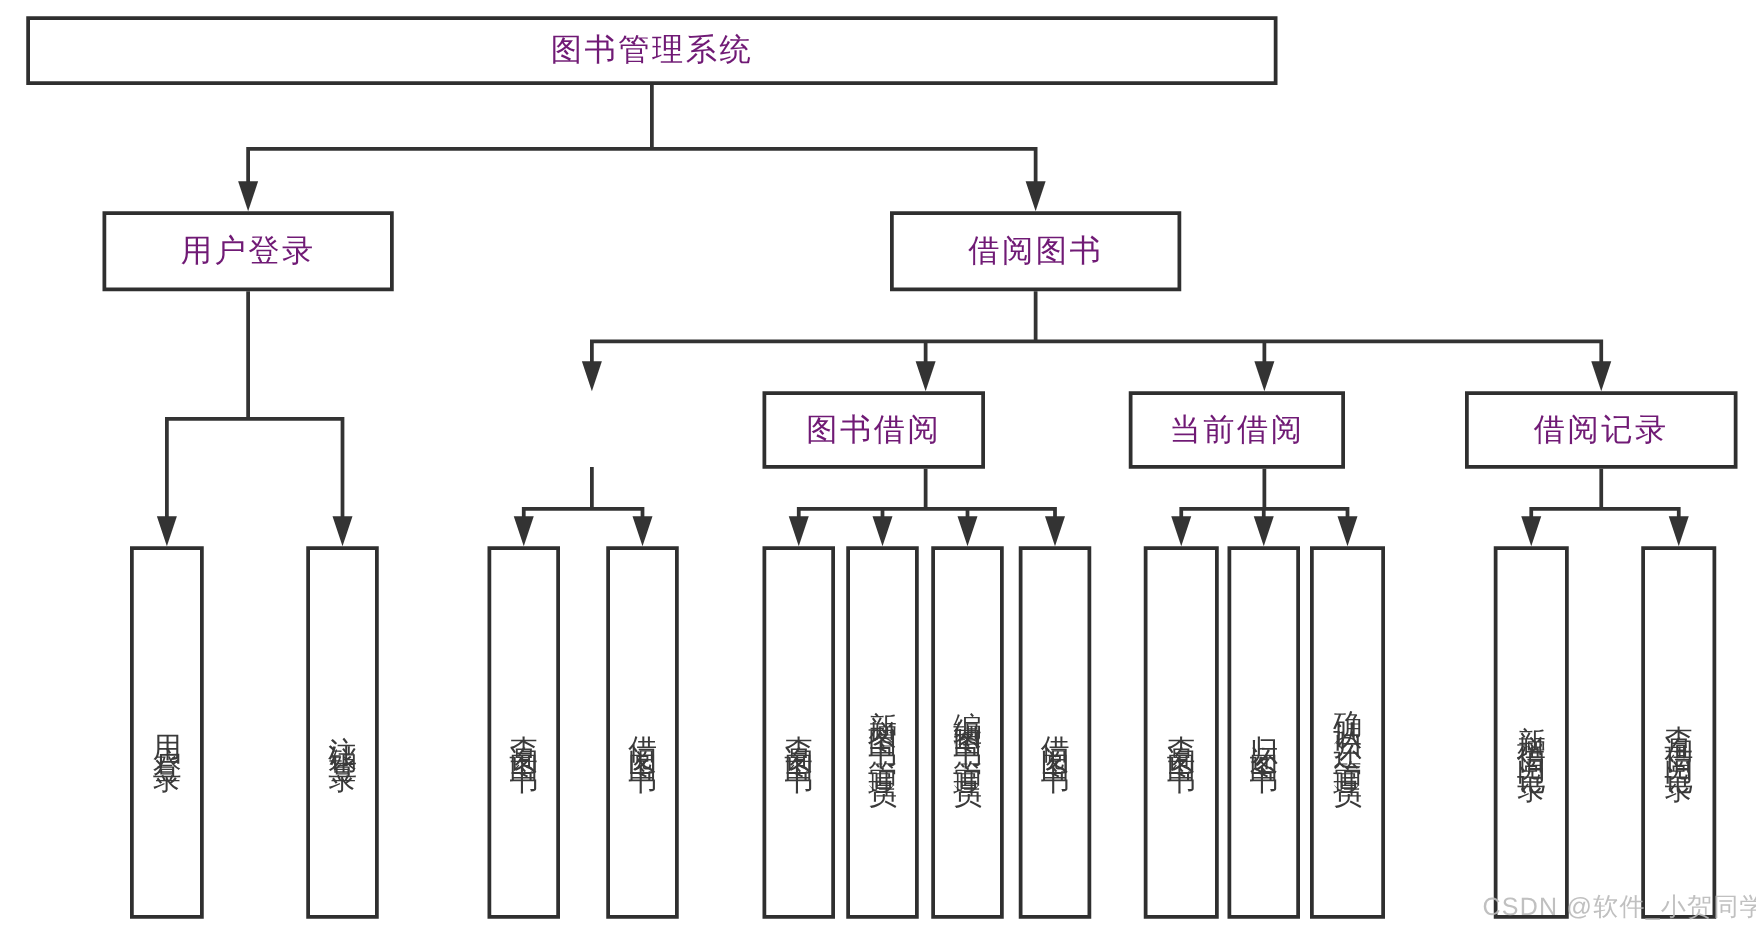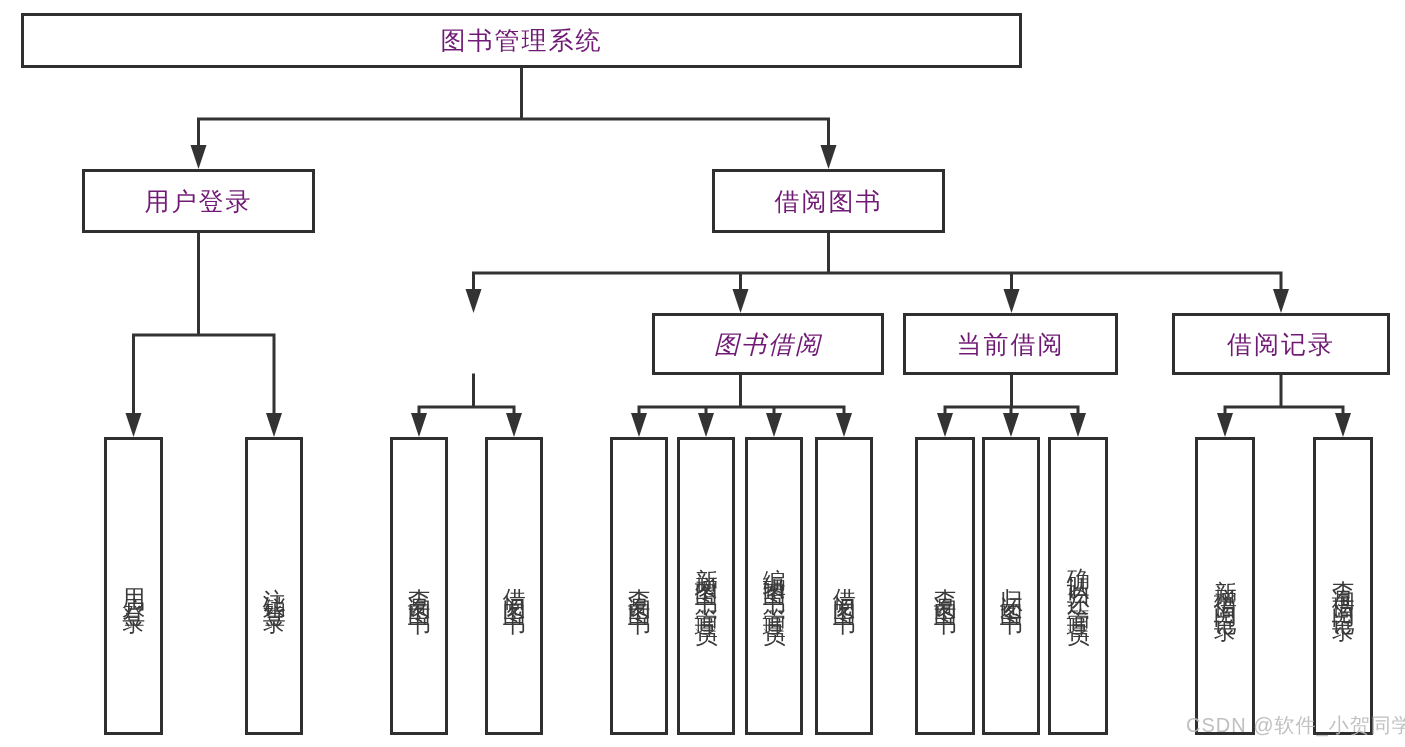--- a/index.html
+++ b/index.html
@@ -106,24 +106,24 @@
     <span class="hlabel">图书管理系统</span>
   </div>
 
   <div class="node" style="left:82px; top:169px; width:233px; height:64px;">
     <span class="hlabel">用户登录</span>
   </div>
   <div class="node" style="left:712px; top:169px; width:233px; height:64px;">
     <span class="hlabel">借阅图书</span>
   </div>
 
-  <div class="node" style="left:652px; top:313px; width:232px; height:62px;font-style:italic;">
+  <div class="node" style="left:610px; top:313px; width:178px; height:62px;">
     <span class="hlabel">图书借阅</span>
   </div>
-  <div class="node" style="left:903px; top:313px; width:215px; height:62px;">
+  <div class="node" style="left:903px; top:313px; width:173px; height:62px;">
     <span class="hlabel">当前借阅</span>
   </div>
   <div class="node" style="left:1172px; top:313px; width:218px; height:62px;">
     <span class="hlabel">借阅记录</span>
   </div>
 
   <div class="node leaf" style="left:104px; top:437px; width:59px; height:298px;">
     <span class="vlabel">用户登录</span>
   </div>
   <div class="node leaf" style="left:245px; top:437px; width:58px; height:298px;">

